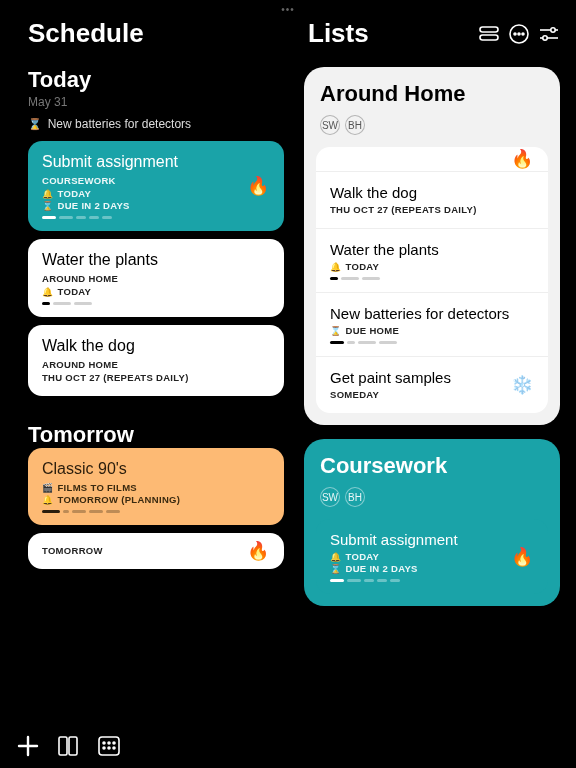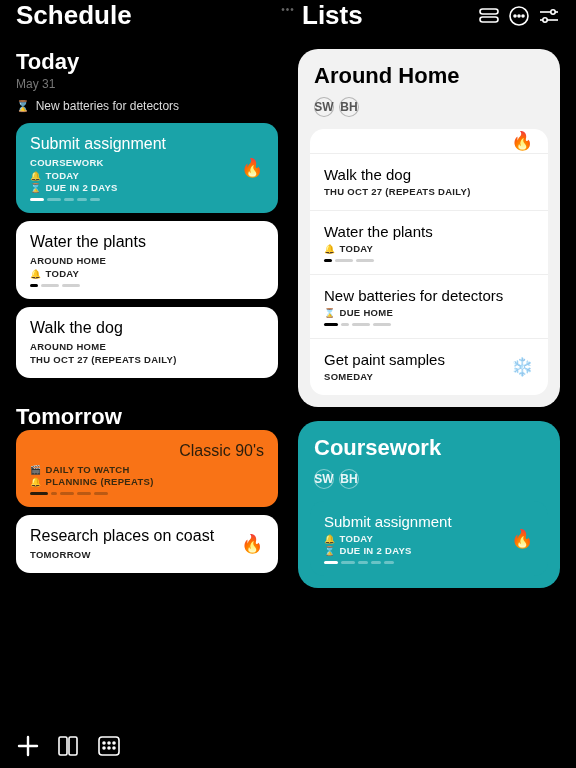--- a/index.html
+++ b/index.html
@@ -17,20 +17,22 @@
     top: 4px;
     left: 50%;
     transform: translateX(-50%);
     color: #666;
     font-size: 10px;
     letter-spacing: 1px;
   }
   .columns {
     display: flex;
     height: 100%;
+    padding-top: 18px;
+    margin-left: 12px;
   }
   .col {
     flex: 1;
     padding: 0 10px;
     overflow: hidden;
   }
   .col-left { padding-left: 16px; }
   .col-right { padding-right: 16px; }
 
   .col-header {
@@ -85,21 +87,21 @@
   .card {
     border-radius: 14px;
     padding: 12px 14px;
     margin-bottom: 8px;
     position: relative;
     background: #fff;
     color: #000;
   }
   .card.teal { background: #1aa3a8; color: #fff; }
   .card.teal .meta-line, .card.teal .card-sub { color: rgba(255,255,255,0.92); }
-  .card.peach { background: #f97316; color: #2a1d0c; text-align: right; }
+  .card.peach { background: #fdba74; color: #2a1d0c; }
   .card.peach .meta-line, .card.peach .card-sub { color: #3a2a10; }
 
   .card-title {
     font-size: 16px;
     font-weight: 500;
     margin-bottom: 4px;
   }
   .card-sub {
     font-size: 9.5px;
     font-weight: 700;
@@ -165,22 +167,22 @@
     display: flex;
     gap: 5px;
     margin-bottom: 12px;
     padding-left: 4px;
   }
   .avatar {
     width: 20px;
     height: 20px;
     border-radius: 50%;
     border: 1px solid rgba(0,0,0,0.25);
-    font-size: 12px;
-    font-weight: 700;
+    font-size: 10px;
+    font-weight: 400;
     display: flex;
     align-items: center;
     justify-content: center;
     color: #555;
     background: #f2f2f2;
   }
   .list-panel.teal .avatar {
     border-color: rgba(255,255,255,0.45);
     color: rgba(255,255,255,0.9);
     background: #1aa3a8;
@@ -284,36 +286,35 @@
         </div>
     </div>
 
     <div style="margin-top:26px;">
       <div class="section-heading">Tomorrow</div>
       <div id="tomorrow-cards">
           <div class="card peach">
             <div class="card-title">Classic 90's</div>
             <div class="meta-line">
               <span class="ico">🎬</span>
-              <span>DAILY TO WATCH</span>
+              <span>FILMS TO FILMS</span>
             </div>
             <div class="meta-line">
               <span class="ico">🔔</span>
-              <span>PLANNING (REPEATS)</span>
+              <span>TOMORROW (PLANNING)</span>
             </div>
             <div class="progress">
               <div class="seg on" style="width: 18px;"></div>
               <div class="seg off" style="width: 6px;"></div>
               <div class="seg off" style="width: 14px;"></div>
               <div class="seg off" style="width: 14px;"></div>
               <div class="seg off" style="width: 14px;"></div>
             </div>
           </div>
           <div class="card ">
-            <div class="card-title">Research places on coast</div>
             <div class="meta-line">
               <span>TOMORROW</span>
             </div>
             <div class="card-icon">🔥</div>
           </div>
         </div>
     </div>
   </div>
 
   <div class="col col-right">

